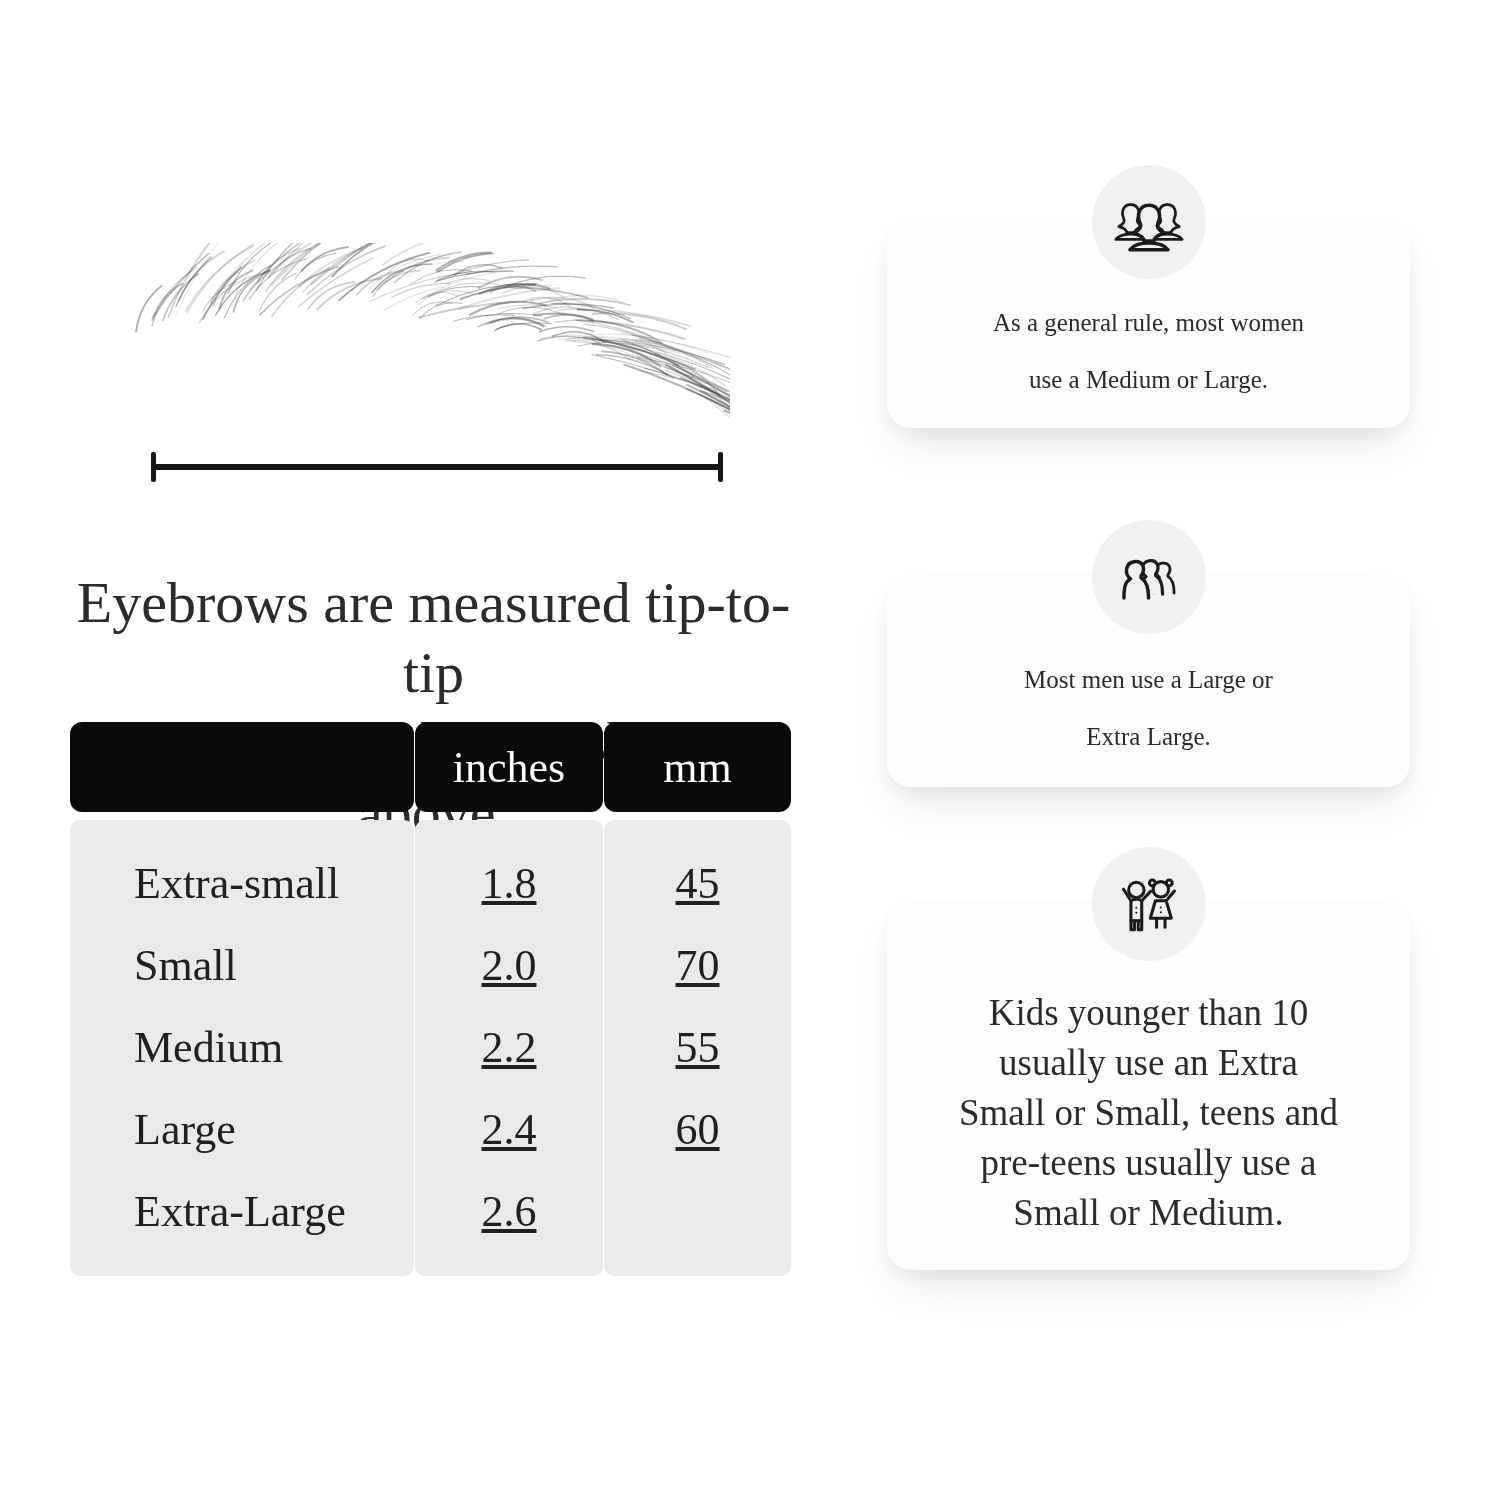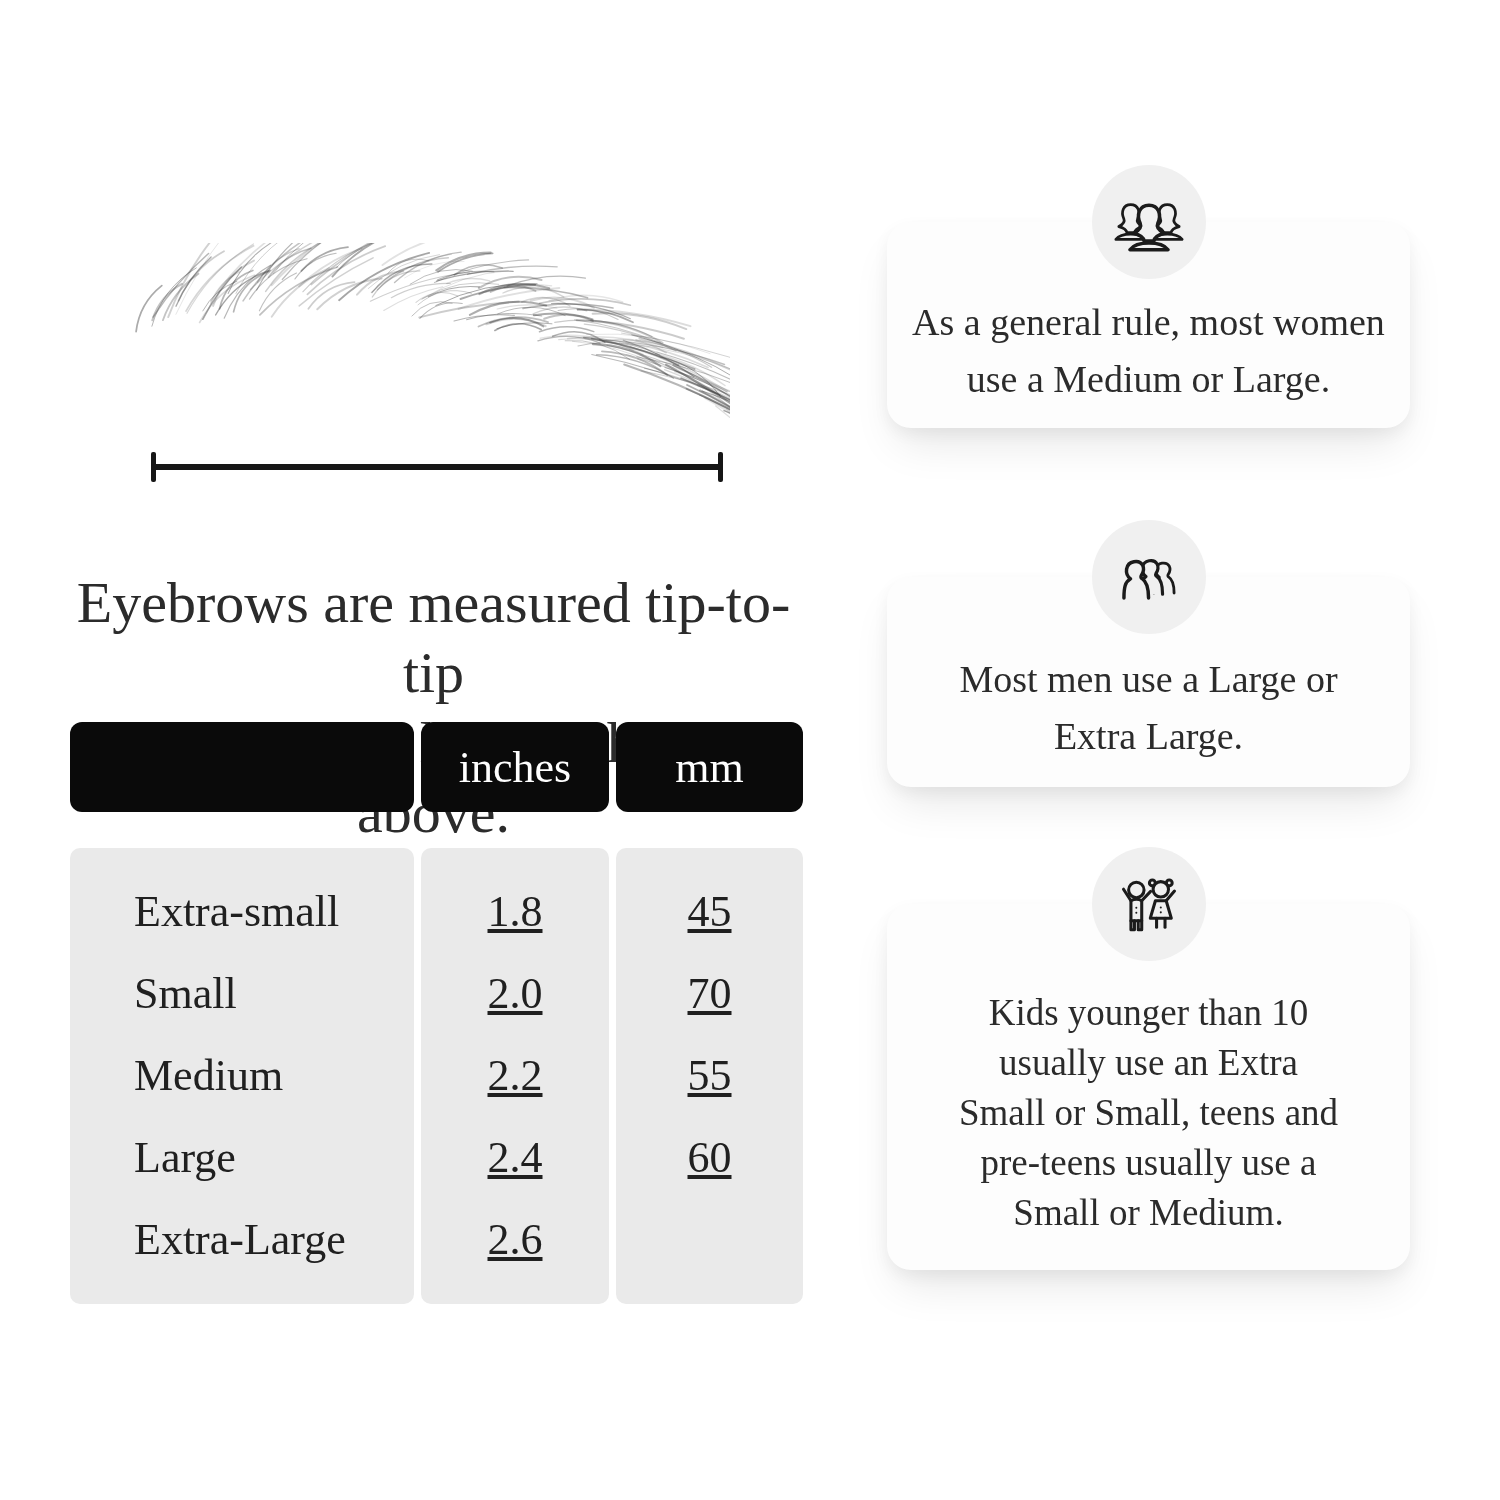--- a/index.html
+++ b/index.html
@@ -17,43 +17,43 @@
   
   .mline{left:153px;top:464px;width:568px;height:6px;background:var(--line,#161616);border-radius:3px;}
   .mline .cap{position:absolute;top:-12px;width:5px;height:30px;background:var(--line,#161616);border-radius:2px;}
   .cap.l{left:-2px;}
   .cap.r{right:-2px;}
 
   
   .caption{left:70px;top:568px;width:727px;text-align:center;font-size:58px;line-height:70px;color:var(--text,#2b2b2b);}
 
   
-  .table{left:70px;top:722px;width:648px;display:grid;grid-template-columns:344px 188px 187px;grid-template-rows:90px auto;gap:8px 7px;}
+  .table{left:70px;top:722px;width:648px;display:grid;grid-template-columns:344px 188px 187px;grid-template-rows:90px auto;gap:8px 1px;}
   .th{background:var(--table_header_bg,#0a0a0a);border-radius:12px;color:var(--table_header_text,#ffffff);display:flex;align-items:center;justify-content:center;font-size:44px;}
-  .tcol{background:var(--table_body_bg,#eaeaea);border-radius:10px;padding:22px 0 24px;margin-top:28px;}
+  .tcol{background:var(--table_body_bg,#eaeaea);border-radius:10px;padding:22px 0 24px;}
   .cell{height:82px;display:flex;align-items:center;font-size:44px;color:#202020;}
   .cell.lbl{padding-left:64px;}
   .cell.num{justify-content:center;text-decoration:underline;}
 
   
   .card{
     left:887px;width:523px;background:var(--card_bg,#fdfdfd);border-radius:24px;
     box-shadow:0 24px 44px -10px rgba(0,0,0,.10),0 6px 16px rgba(0,0,0,.05);
     display:flex;flex-direction:column;align-items:center;justify-content:center;
     text-align:center;padding-top:52px;box-sizing:border-box;
   }
   #card-women{top:222px;height:206px;}
   #card-men{top:577px;height:210px;}
   #card-kids{top:904px;height:366px;}
   .badge{
     position:absolute;top:-57px;left:50%;transform:translateX(-50%);
     width:114px;height:114px;border-radius:50%;background:var(--icon_circle_bg,#f0f0f0);
     display:flex;align-items:center;justify-content:center;
   }
-  .card .txt{font-size:38px;line-height:57px;color:var(--text,#2b2b2b);}
+  .card .txt{font-size:25px;line-height:57px;color:var(--text,#2b2b2b);}
   .card--kids .txt{font-size:37px;line-height:50px;}
 </style>
 </head>
 <body>
 
 <div>
 
   <div class="abs" id="brow-wrap">
     <svg id="brow" viewBox="0 0 600 175" width="600" height="175">
         <path d="M252.5 22.1 Q280.6 0.9 315.1 -6.5" fill="none" stroke="#3d3d3d" stroke-width="1.87" stroke-linecap="round" opacity="0.15"></path>

